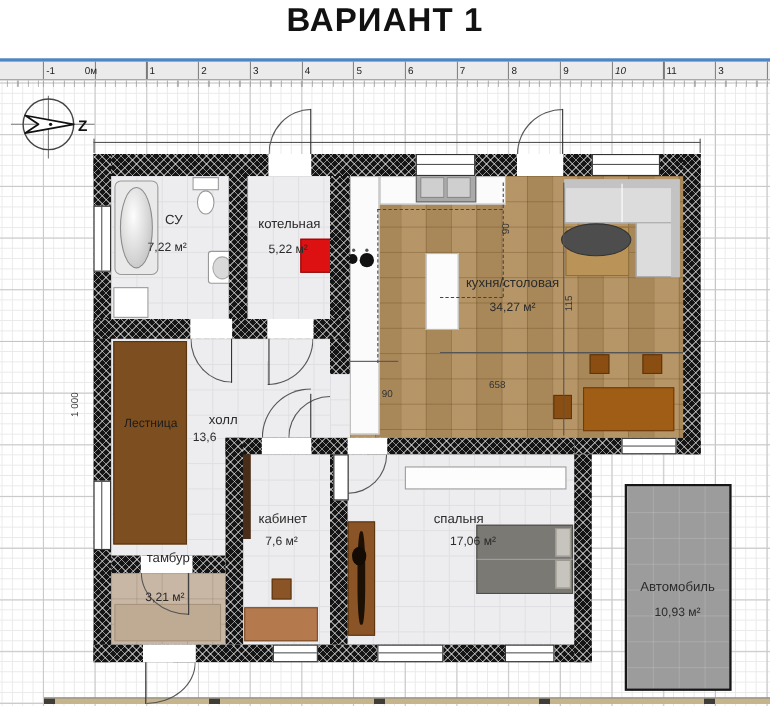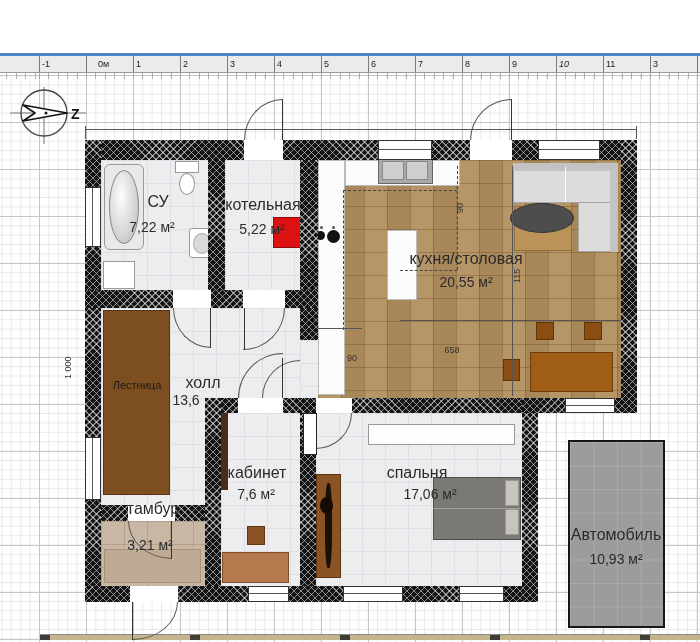--- a/index.html
+++ b/index.html
@@ -39,43 +39,44 @@
   .gap{position:absolute;background:#fff;z-index:50;}
   .arc{position:absolute;z-index:55;box-sizing:border-box;}
   .arc.tl{border-top:1px solid #555;border-left:1px solid #555;border-top-left-radius:100% 100%;}
   .arc.bl{border-bottom:1px solid #555;border-left:1px solid #555;border-bottom-left-radius:100% 100%;}
   .arc.br{border-bottom:1px solid #555;border-right:1px solid #555;border-bottom-right-radius:100% 100%;}
   .leaf{position:absolute;background:#333;z-index:56;}
   
   .furn{position:absolute;z-index:30;box-sizing:border-box;}
   
   .lbl{position:absolute;z-index:60;color:#2b2b2b;white-space:nowrap;transform:translateX(-50%);}
-  .name{font-size:16px;}
-  .area{font-size:14px;}
+  .name{font-size:12px;}
+  .area{font-size:11px;}
   .dim{position:absolute;z-index:35;font-size:9px;color:#333;white-space:nowrap;}
   .dim.c{transform:translateX(-50%);margin-top:36px;}
   .dim.rot{transform:rotate(-90deg);}
   .dline{position:absolute;z-index:35;border-top:1px solid #555;height:0;}
   .dline.dash{border-top:1px dashed #444;}
   .vline{position:absolute;z-index:35;border-left:1px solid #555;width:0;}
   .vline.dash{border-left:1px dashed #444;}
   .strip{position:absolute;left:40px;top:634px;width:660px;height:5px;z-index:5;background:#c6b48c;border-top:1px solid #8a8a8a;
     background-image:repeating-linear-gradient(90deg,rgba(40,40,40,.85) 0 10px,transparent 10px 150px);}
   .car{position:absolute;left:568px;top:440px;width:97px;height:188px;background:#9c9c9c;border:2px solid #161616;z-index:10;box-sizing:border-box;
     background-image:linear-gradient(rgba(255,255,255,.14) 1px,transparent 1px),linear-gradient(90deg,rgba(255,255,255,.14) 1px,transparent 1px);background-size:23.5px 23.5px;}
 </style>
 </head>
 <body>
 
 <div id="stage">
 
+  <div class="title">ВАРИАНТ 1</div>
 
   <div class="ruler">
       <span class="ruler-num" style="left: 42px;">-1</span>
-      <span class="ruler-num" style="left: 98px;">0м</span>
+      <span class="ruler-num" style="left: 77px;">0м</span>
       <span class="ruler-num" style="left: 136px;">1</span>
       <span class="ruler-num" style="left: 183px;">2</span>
       <span class="ruler-num" style="left: 230px;">3</span>
       <span class="ruler-num" style="left: 277px;">4</span>
       <span class="ruler-num" style="left: 324px;">5</span>
       <span class="ruler-num" style="left: 371px;">6</span>
       <span class="ruler-num" style="left: 418px;">7</span>
       <span class="ruler-num" style="left: 465px;">8</span>
       <span class="ruler-num" style="left: 512px;">9</span>
       <span class="ruler-num" style="left: 559px; font-style: italic;">10</span>
@@ -235,21 +236,21 @@
 
   <div class="car"></div>
 
   <div class="strip"></div>
 
   <div class="lbl name" style="left:158px;top:193px;">СУ</div>
   <div class="lbl area" style="left:152px;top:219px;">7,22 м²</div>
   <div class="lbl name" style="left:263px;top:196px;">котельная</div>
   <div class="lbl area" style="left:262px;top:221px;">5,22 м²</div>
   <div class="lbl name" style="left:466px;top:250px;">кухня/столовая</div>
-  <div class="lbl area" style="left:466px;top:274px;">20,55 м²</div>
+  <div class="lbl area" style="left:466px;top:274px;">34,27 м²</div>
   <div class="lbl" style="left:137px;top:379px;font-size:11px;color:#1c1c1c;">Лестница</div>
   <div class="lbl name" style="left:203px;top:374px;">холл</div>
   <div class="lbl area" style="left:186px;top:392px;">13,6</div>
   <div class="lbl name" style="left:257px;top:464px;">кабинет</div>
   <div class="lbl area" style="left:256px;top:486px;">7,6 м²</div>
   <div class="lbl name" style="left:417px;top:464px;">спальня</div>
   <div class="lbl area" style="left:417px;top:486px;margin-left:13px;">17,06 м²</div>
   <div class="lbl name" style="left:153px;top:500px;">тамбур</div>
   <div class="lbl area" style="left:150px;top:537px;">3,21 м²</div>
   <div class="lbl name" style="left:616px;top:526px;z-index:60;">Автомобиль</div>

